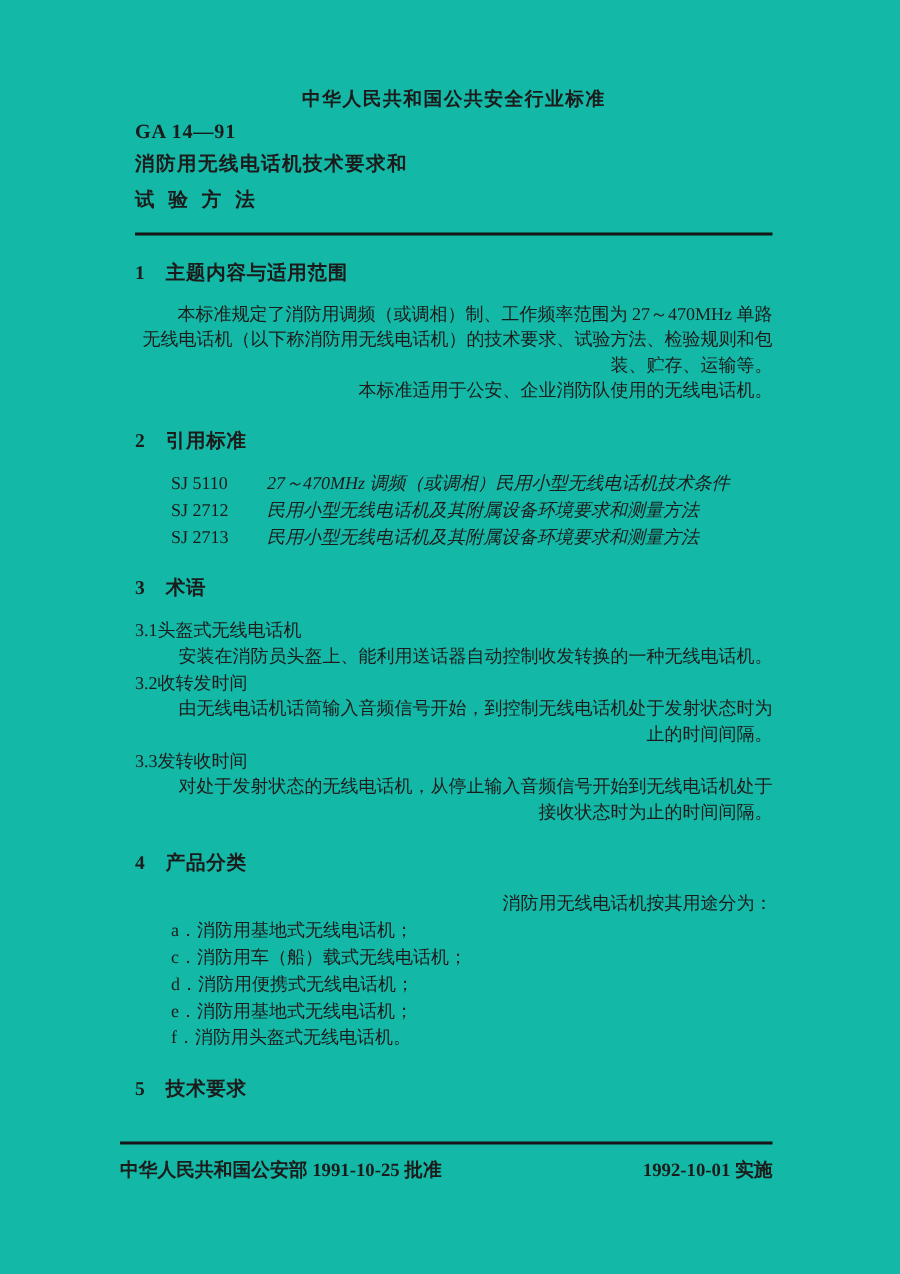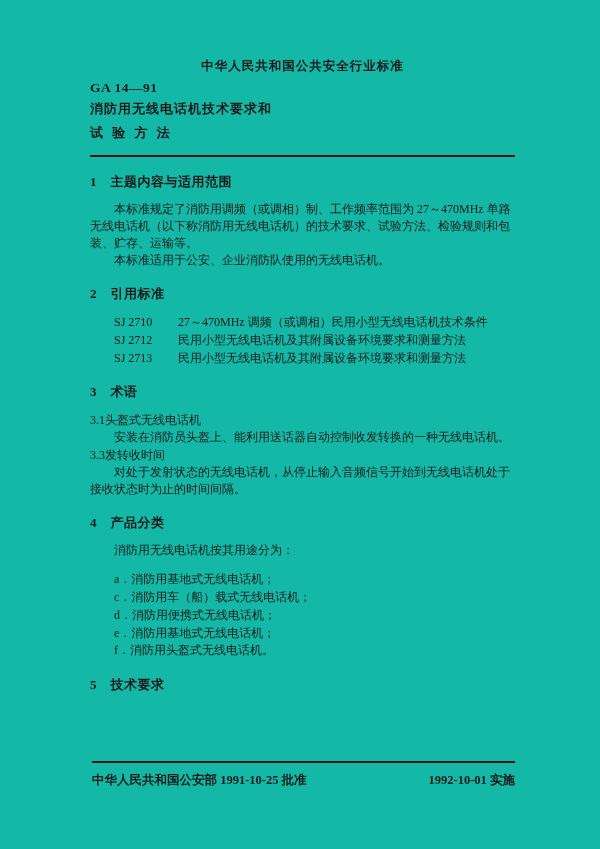--- a/index.html
+++ b/index.html
@@ -15,31 +15,31 @@
     overflow:hidden;
   }
   .org-line { text-align:center; font-weight:bold; font-size:12.5px; letter-spacing:1px; }
   .doc-number { font-weight:bold; font-size:13.5px; margin-top:5px; letter-spacing:0.5px; }
   .doc-title { text-align:left; font-weight:bold; font-size:13px; margin-top:4px; letter-spacing:1px; }
   .doc-title.spaced { letter-spacing:3px; margin-top:6px; }
   .rule { height:2px; background:#161616; }
   .doc-header .rule { margin-top:13px; }
 
   .sec-heading { font-size:13px; font-weight:bold; margin:16px 0 10px; letter-spacing:0.5px; }
-  .para { font-size:12px; line-height:1.42; }
+  .para { font-size:12px; line-height:1.42;text-align:right; }
   .indent { text-indent:2em; }
   .ref-row { display:flex; padding-left:24px; font-size:12px; line-height:1.5; }
   .ref-code { flex:0 0 64px; }
-  .ref-text { flex:1; }
+  .ref-text { flex:1;font-style:italic; }
   .term-head { font-size:12px; line-height:1.5; }
   .term-num { margin-right:0; }
-  .cls-intro { margin-bottom:12px; }
+  .cls-intro { margin-bottom:1px; }
   .cls-item { margin-left:2em; font-size:12px; line-height:1.48; }
 
-  .doc-footer { position:absolute; left:92px; right:85px; bottom:60px; }
+  .doc-footer { position:absolute; left:80px; right:85px; bottom:60px; }
   .footer-row { display:flex; justify-content:space-between; font-weight:bold; font-size:12.5px; margin-top:9px; }
 </style>
 </head>
 <body>
 
 <div class="page">
 
   <header class="doc-header">
     <div class="org-line">中华人民共和国公共安全行业标准</div>
     <div class="doc-number">GA 14—91</div>
@@ -52,21 +52,21 @@
 
     <section>
       <h2 class="sec-heading">1　主题内容与适用范围</h2>
       <p class="para indent">本标准规定了消防用调频（或调相）制、工作频率范围为 27～470MHz 单路无线电话机（以下称消防用无线电话机）的技术要求、试验方法、检验规则和包装、贮存、运输等。</p>
       <p class="para indent">本标准适用于公安、企业消防队使用的无线电话机。</p>
     </section>
 
     <section>
       <h2 class="sec-heading">2　引用标准</h2>
       <div class="ref-row">
-        <span class="ref-code">SJ 2710</span>
+        <span class="ref-code">SJ 5110</span>
         <span class="ref-text">27～470MHz 调频（或调相）民用小型无线电话机技术条件</span>
       </div>
       <div class="ref-row">
         <span class="ref-code">SJ 2712</span>
         <span class="ref-text">民用小型无线电话机及其附属设备环境要求和测量方法</span>
       </div>
       <div class="ref-row">
         <span class="ref-code">SJ 2713</span>
         <span class="ref-text">民用小型无线电话机及其附属设备环境要求和测量方法</span>
       </div>
@@ -76,20 +76,24 @@
       <h2 class="sec-heading">3　术语</h2>
 
       <div class="term">
         <div class="term-head">
           <span class="term-num">3.1</span><span class="term-title">头盔式无线电话机</span>
         </div>
         <p class="para indent">安装在消防员头盔上、能利用送话器自动控制收发转换的一种无线电话机。</p>
       </div>
 
       <div class="term">
+        <div class="term-head">
+          <span class="term-num">3.2</span><span class="term-title">收转发时间</span>
+        </div>
+        <p class="para indent">由无线电话机话筒输入音频信号开始，到控制无线电话机处于发射状态时为止的时间间隔。</p>
       </div>
 
       <div class="term">
         <div class="term-head">
           <span class="term-num">3.3</span><span class="term-title">发转收时间</span>
         </div>
         <p class="para indent">对处于发射状态的无线电话机，从停止输入音频信号开始到无线电话机处于接收状态时为止的时间间隔。</p>
       </div>
     </section>
 

